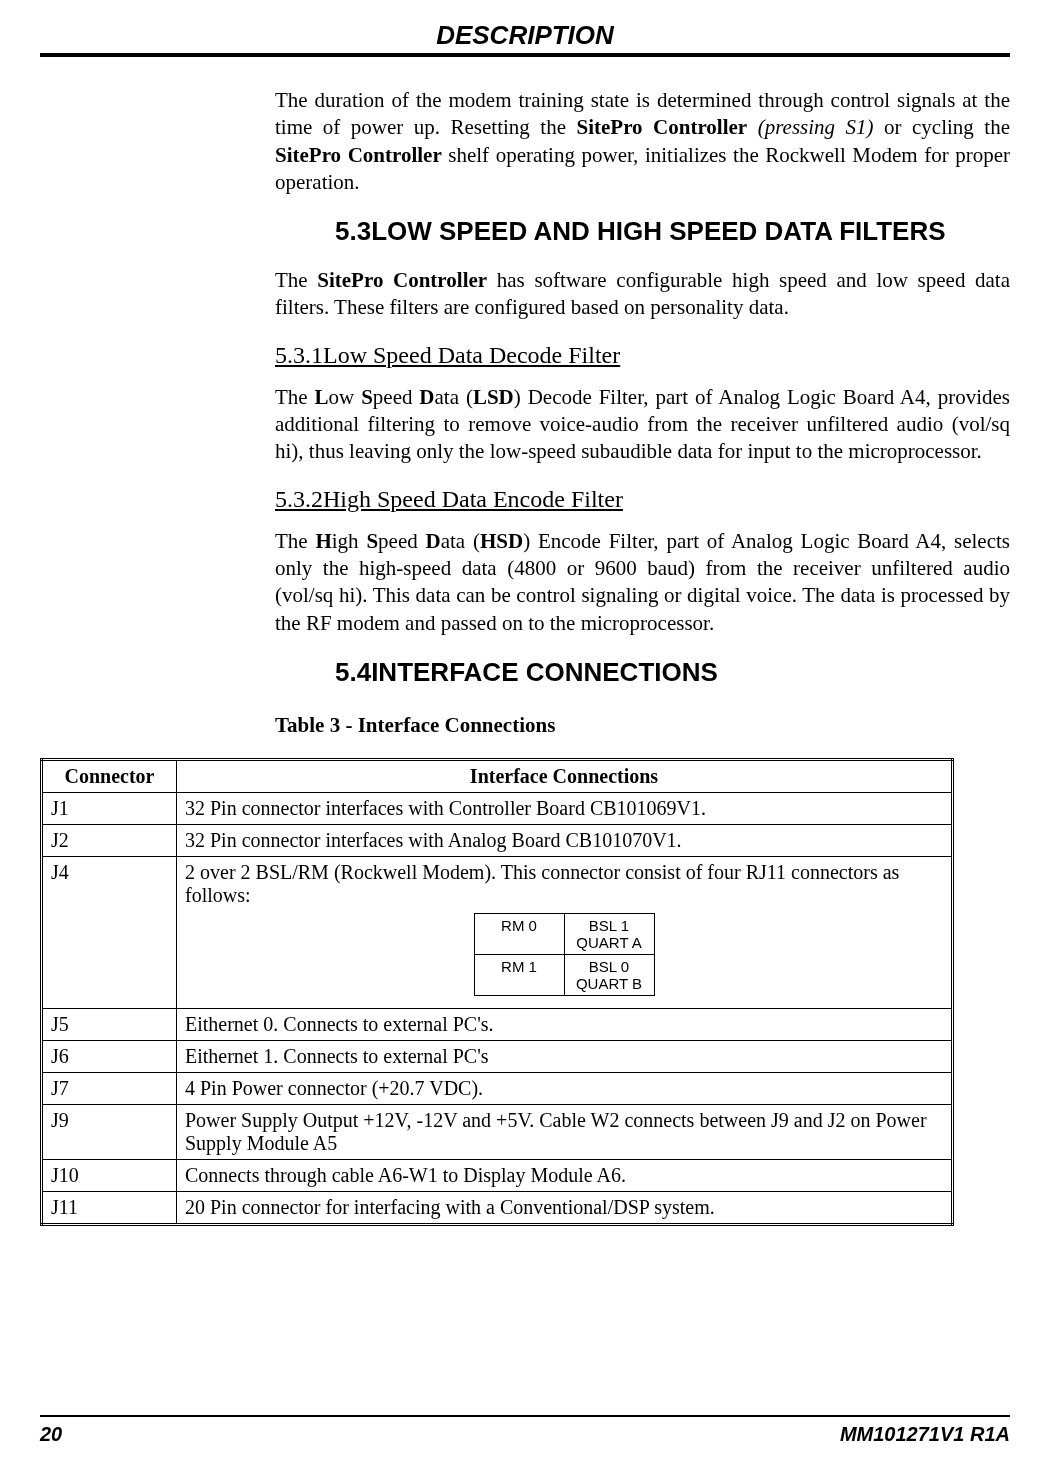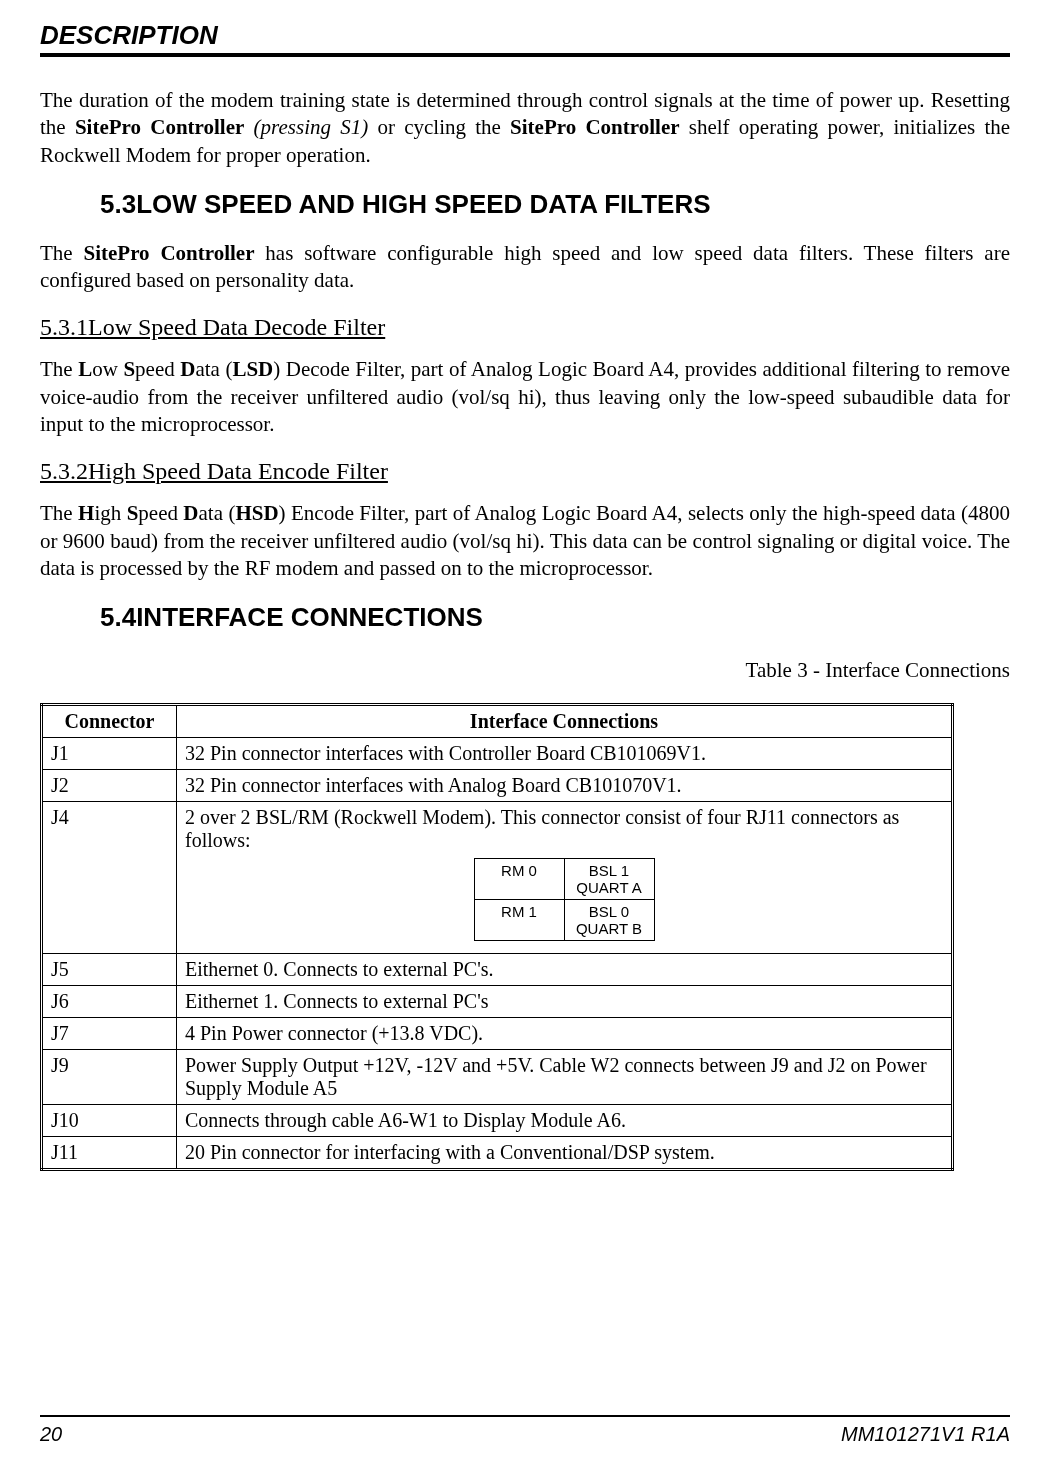--- a/index.html
+++ b/index.html
@@ -15,26 +15,28 @@
       height: 1471px;
       padding: 20px 40px 30px 40px;
       position: relative;
     }
     .header-title {
       font-family: Arial, Helvetica, sans-serif;
       font-weight: bold;
       font-style: italic;
       font-size: 26px;
       margin-bottom: 2px;
+      text-align: center;
     }
     .header-rule {
       border-top: 4px solid #000;
       margin-bottom: 30px;
     }
     .content {
+      margin-left: 235px;
     }
     .para {
       font-size: 21px;
       text-align: justify;
       margin-bottom: 20px;
       line-height: 1.3;
     }
     .bold {
       font-weight: bold;
     }
@@ -50,22 +52,22 @@
       padding-left: 60px;
     }
     .sub-heading {
       font-size: 24px;
       font-weight: normal;
       text-decoration: underline;
       margin-bottom: 15px;
     }
     .table-caption {
       font-size: 21px;
-      font-weight: normal;
-      text-align: right;
+      font-weight: bold;
+      text-align: left;
       margin: 25px 0 20px 0;
     }
     .conn-table {
       border-collapse: collapse;
       width: 914px;
       margin-left: 0;
       border: 3px double #000;
     }
     .conn-table th, .conn-table td {
       border: 1px solid #000;
@@ -96,21 +98,21 @@
     .footer {
       position: absolute;
       bottom: 25px;
       left: 40px;
       right: 40px;
       border-top: 2px solid #000;
       padding-top: 6px;
       display: flex;
       justify-content: space-between;
       font-family: Arial, Helvetica, sans-serif;
-      font-weight: normal;
+      font-weight: bold;
       font-style: italic;
       font-size: 20px;
       text-align: right;
     }
   </style>
 </head>
 <body>
 
 <div class="header-title">DESCRIPTION</div>
 <div class="header-rule"></div>
@@ -185,21 +187,21 @@
   <tr>
     <td>J5</td>
     <td>Eithernet 0. Connects to external PC's.</td>
   </tr>
   <tr>
     <td>J6</td>
     <td>Eithernet 1. Connects to external PC's</td>
   </tr>
   <tr>
     <td>J7</td>
-    <td>4 Pin Power connector (+13.8 VDC).</td>
+    <td>4 Pin Power connector (+20.7 VDC).</td>
   </tr>
   <tr>
     <td>J9</td>
     <td>Power Supply Output +12V, -12V and +5V. Cable W2 connects between J9 and J2 on Power Supply Module A5</td>
   </tr>
   <tr>
     <td>J10</td>
     <td>Connects through cable A6-W1 to Display Module A6.</td>
   </tr>
   <tr>

